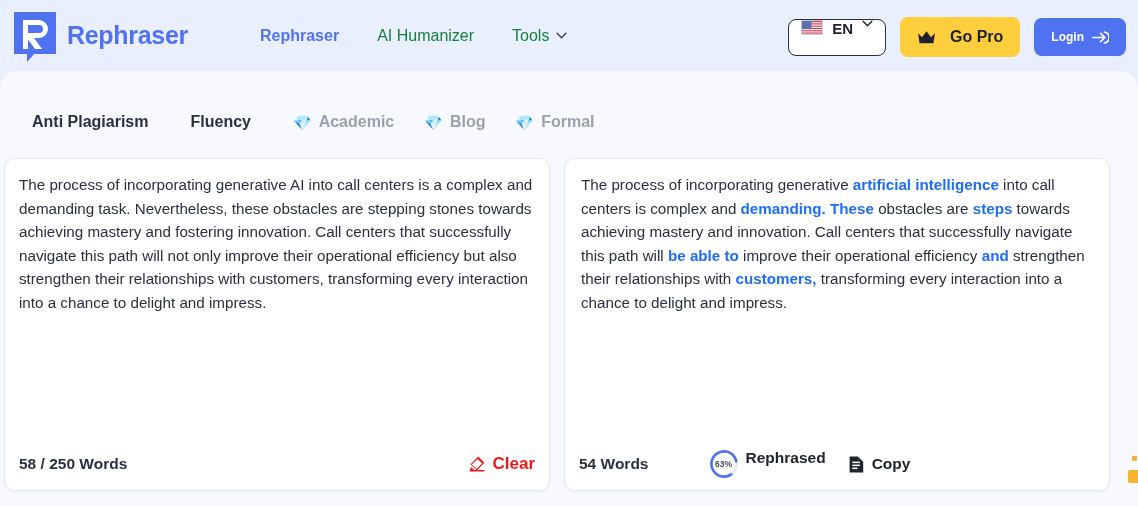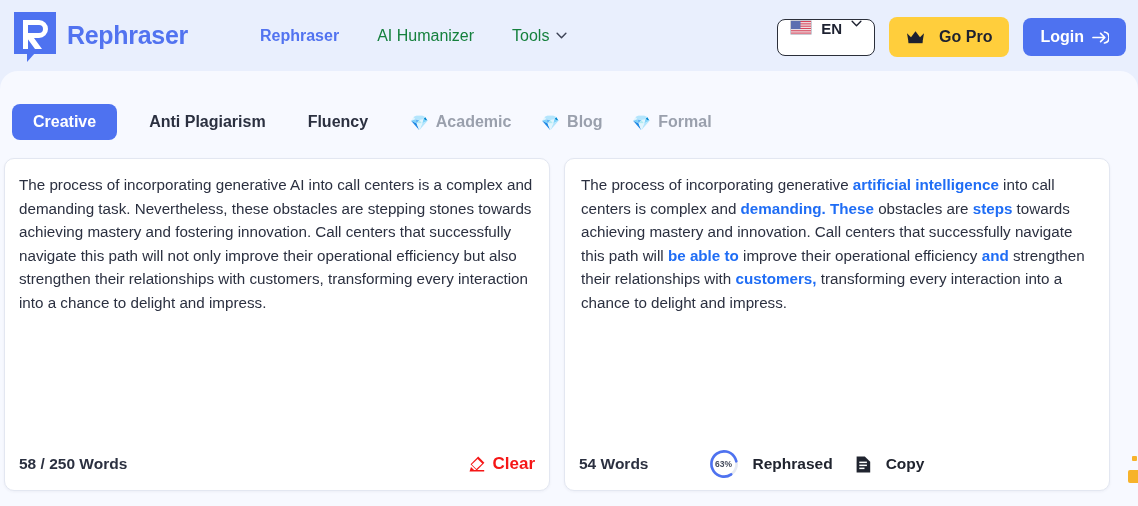--- a/index.html
+++ b/index.html
@@ -60,21 +60,21 @@
   .btn-pro {
     display: flex; align-items: center; gap: 14px;
     background: #ffce3c; border: none; border-radius: 8px;
     height: 40px; padding: 0 17px; cursor: pointer;
     font-size: 16px; font-weight: bold; color: #1d2130;
   }
   .btn-login {
     display: flex; align-items: center; gap: 8px;
     background: #4e72f0; border: none; border-radius: 8px;
     height: 38px; padding: 0 17px; cursor: pointer;
-    font-size: 16px; font-weight: bold; color: #ffffff;
+    font-size: 12px; font-weight: bold; color: #ffffff;
   }
 
   
   .sheet {
     position: absolute; left: 0; top: 71px; width: 1138px; height: 435px;
     background: #f7f9ff;
     border-top-left-radius: 18px; border-top-right-radius: 18px;
   }
 
   
@@ -119,21 +119,21 @@
   .panel-foot {
     height: 52px; display: flex; align-items: center;
     padding: 0 14px; gap: 0;
   }
   .wordcount { font-size: 15.5px; font-weight: bold; color: #2b3040; }
   .clear-btn {
     margin-left: auto; display: flex; align-items: center; gap: 6px;
     color: #f51616; font-size: 17px; font-weight: bold; cursor: pointer;
   }
   .foot-action {
-    display: flex; align-items: center; gap: 14px;
+    display: flex; gap: 7px;
     font-size: 15.5px; font-weight: bold; color: #20242f; cursor: pointer;
   }
   .ring-wrap {
     position: relative; width: 30px; height: 30px; flex: none;
   }
   .ring-label {
     position: absolute; inset: 0; display: flex; align-items: center;
     justify-content: center; font-size: 8.5px; font-weight: bold; color: #444b5c;
   }
   .spacer-a { width: 60px; }
@@ -222,23 +222,20 @@
           <path d="M12.5 2 a5.6 5.6 0 0 1 0 11" stroke="#ffffff" stroke-width="1.7" fill="none" stroke-linecap="round"></path>
         </svg>
       </div>
 
     </div>
   </div>
 
   <div class="sheet">
 
     <div class="tabs">
-      <div class="tab active" style="margin-left:12px;">
-        <span>Creative</span>
-      </div>
       <div class="tab" style="margin-left:32px;">
         <span>Anti Plagiarism</span>
       </div>
       <div class="tab" style="margin-left:42px;">
         <span>Fluency</span>
       </div>
       <div class="tab locked" style="margin-left:42px;">
         <span class="gem">💎</span>
         <span>Academic</span>
       </div>

